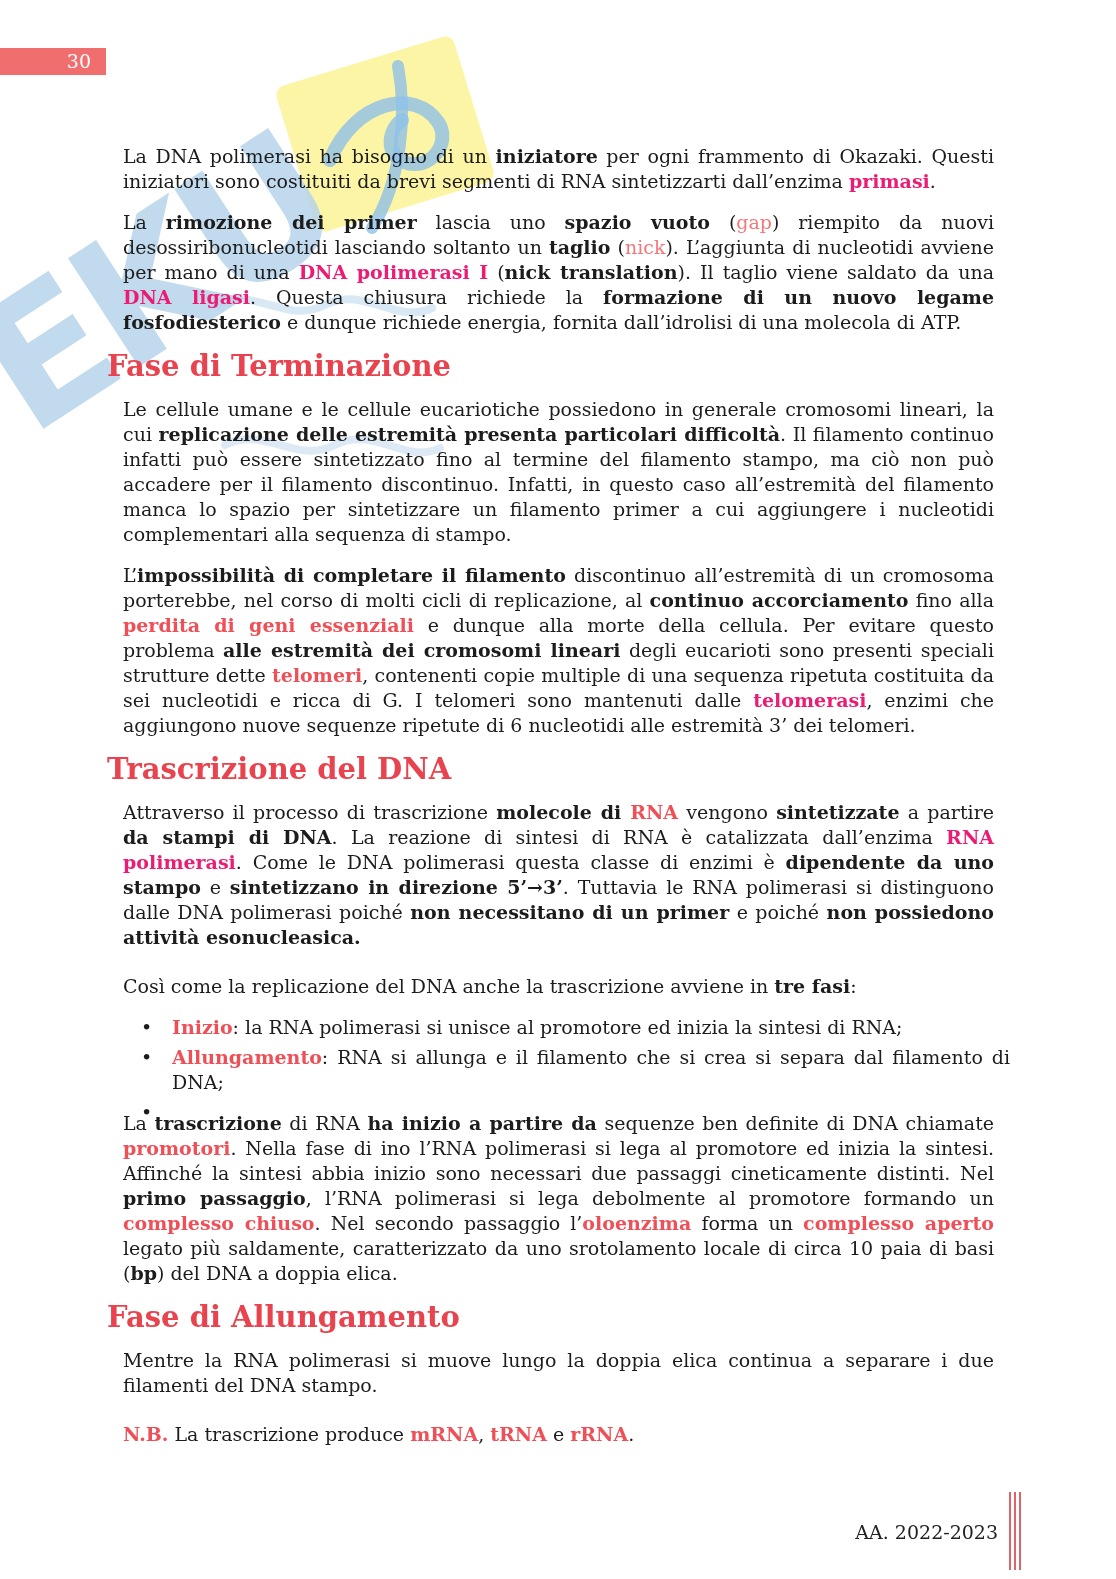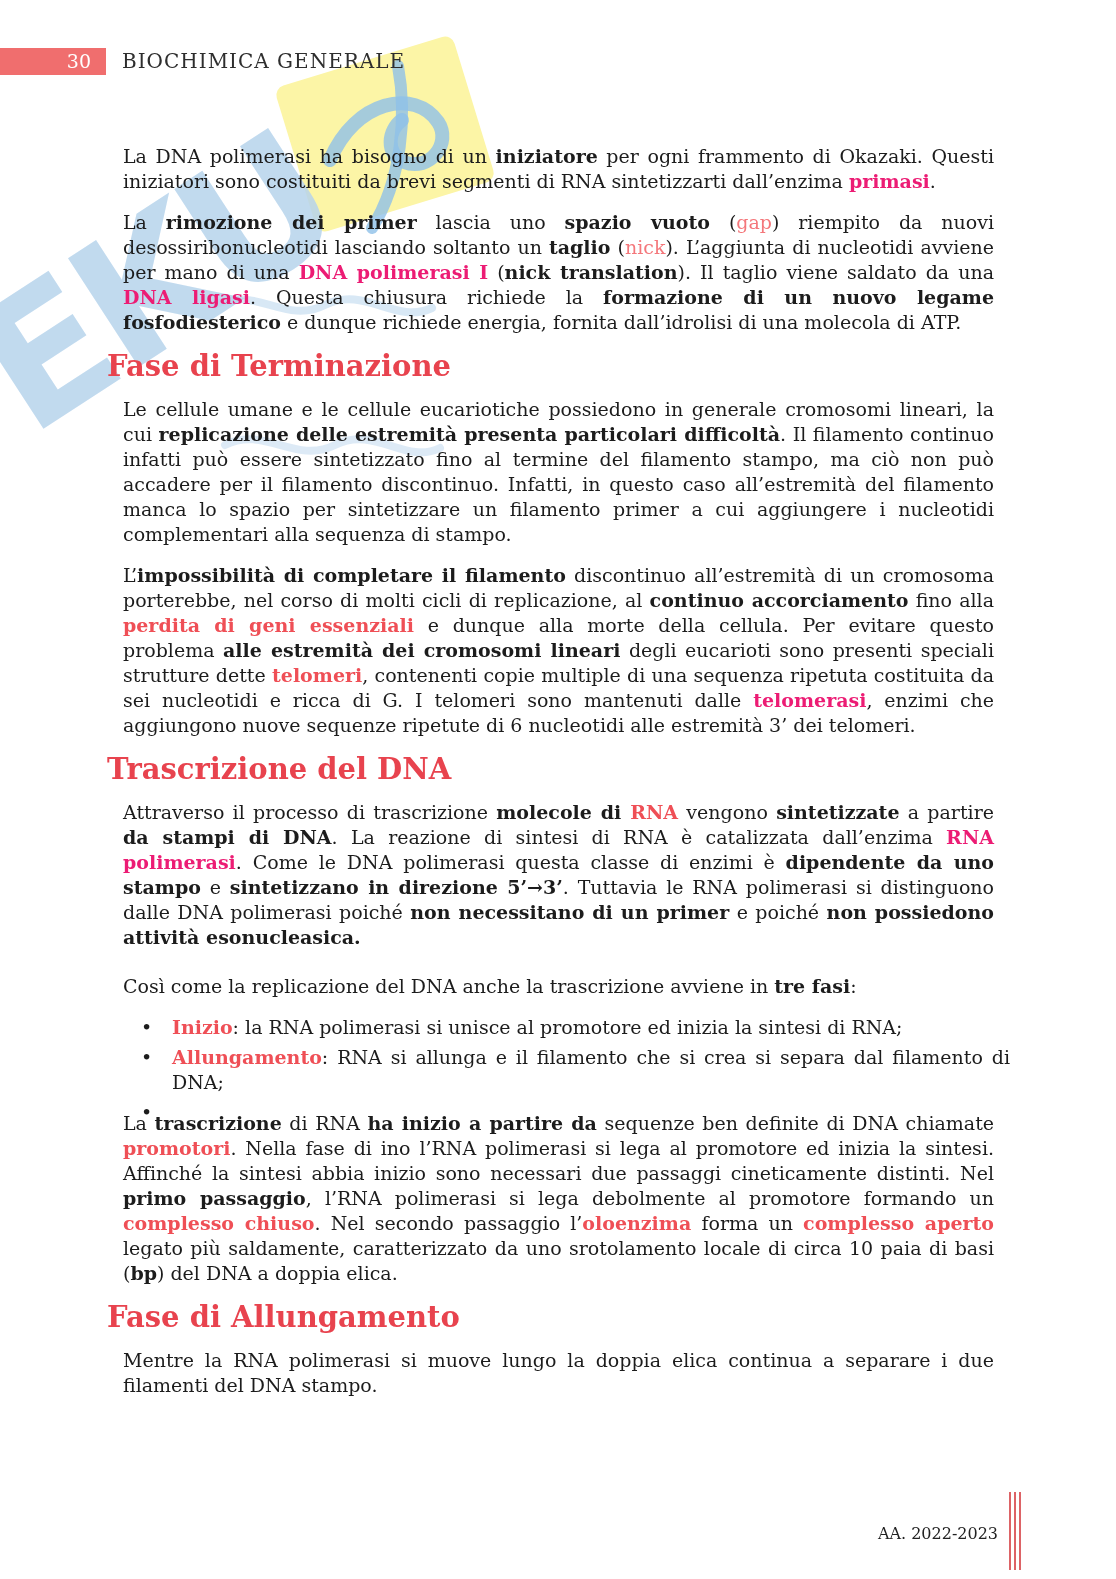--- a/index.html
+++ b/index.html
@@ -57,21 +57,21 @@
   ul.fasi .bullet{position:absolute;left:34px;top:0;color:#1c1c1c;}
   
   .run-n{}
   .run-b{font-weight:bold;}
   .run-m{font-weight:bold;color:#ec1c74;}
   .run-s{font-weight:bold;color:#ef4f56;}
   .run-sr{color:#f4777b;}
   
   .footer-year{
     position:absolute;right:118px;bottom:36px;z-index:2;
-    font-size:16px;color:#222222;
+    font-size:19px;color:#222222;
   }
   .footer-lines{
     position:absolute;right:95px;bottom:9px;z-index:2;
     display:flex;gap:3px;height:78px;
   }
   .footer-lines i{display:block;width:2px;height:78px;background:#dd6366;}
 </style>
 </head>
 <body>
 
@@ -85,21 +85,20 @@
       <path d="M 215,305 C 255,285 285,325 325,305 C 365,285 395,325 432,308" fill="none" stroke="#a9cbe8" stroke-width="8" stroke-linecap="round" opacity="0.45"></path>
       <path d="M 225,445 C 265,425 295,465 335,445 C 375,425 405,465 440,448" fill="none" stroke="#a9cbe8" stroke-width="8" stroke-linecap="round" opacity="0.4"></path>
     </svg>
     <div class="wm-letters">EKU</div>
   </div>
 
   <header class="header">
     <div class="page-number-box">
       <span>30</span>
     </div>
-    <div class="doc-title">BIOCHIMICA GENERALE</div>
   </header>
 
   <main class="content">
     <p><span class="run-n">La DNA polimerasi ha bisogno di un </span><span class="run-b">iniziatore</span><span class="run-n"> per ogni frammento di Okazaki. Questi iniziatori sono costituiti da brevi segmenti di RNA sintetizzarti dall’enzima </span><span class="run-m">primasi</span><span class="run-n">.</span></p>
     <p><span class="run-n">La </span><span class="run-b">rimozione dei primer</span><span class="run-n"> lascia uno </span><span class="run-b">spazio vuoto</span><span class="run-n"> (</span><span class="run-sr">gap</span><span class="run-n">) riempito da nuovi desossiribonucleotidi lasciando soltanto un </span><span class="run-b">taglio</span><span class="run-n"> (</span><span class="run-sr">nick</span><span class="run-n">). L’aggiunta di nucleotidi avviene per mano di una </span><span class="run-m">DNA polimerasi I</span><span class="run-n"> (</span><span class="run-b">nick translation</span><span class="run-n">). Il taglio viene saldato da una </span><span class="run-m">DNA ligasi</span><span class="run-n">. Questa chiusura richiede la </span><span class="run-b">formazione di un nuovo legame fosfodiesterico</span><span class="run-n"> e dunque richiede energia, fornita dall’idrolisi di una molecola di ATP.</span></p>
 
 
     <h2 class="sec">Fase di Terminazione</h2>
     <p><span class="run-n">Le cellule umane e le cellule eucariotiche possiedono in generale cromosomi lineari, la cui </span><span class="run-b">replicazione delle estremità presenta particolari difficoltà</span><span class="run-n">. Il filamento continuo infatti può essere sintetizzato fino al termine del filamento stampo, ma ciò non può accadere per il filamento discontinuo. Infatti, in questo caso all’estremità del filamento manca lo spazio per sintetizzare un filamento primer a cui aggiungere i nucleotidi complementari alla sequenza di stampo.</span></p>
     <p><span class="run-n">L’</span><span class="run-b">impossibilità di completare il filamento</span><span class="run-n"> discontinuo all’estremità di un cromosoma porterebbe, nel corso di molti cicli di replicazione, al </span><span class="run-b">continuo accorciamento</span><span class="run-n"> fino alla </span><span class="run-s">perdita di geni essenziali</span><span class="run-n"> e dunque alla morte della cellula. Per evitare questo problema </span><span class="run-b">alle estremità dei cromosomi lineari</span><span class="run-n"> degli eucarioti sono presenti speciali strutture dette </span><span class="run-s">telomeri</span><span class="run-n">, contenenti copie multiple di una sequenza ripetuta costituita da sei nucleotidi e ricca di G. I telomeri sono mantenuti dalle </span><span class="run-m">telomerasi</span><span class="run-n">, enzimi che aggiungono nuove sequenze ripetute di 6 nucleotidi alle estremità 3’ dei telomeri.</span></p>
@@ -120,20 +119,21 @@
       <li>
         <span class="bullet">•</span>
       </li>
     </ul>
 
     <p><span class="run-n">La </span><span class="run-b">trascrizione</span><span class="run-n"> di RNA </span><span class="run-b">ha inizio a partire da</span><span class="run-n"> sequenze ben definite di DNA chiamate </span><span class="run-s">promotori</span><span class="run-n">. Nella fase di ino l’RNA polimerasi si lega al promotore ed inizia la sintesi. Affinché la sintesi abbia inizio sono necessari due passaggi cineticamente distinti. Nel </span><span class="run-b">primo passaggio</span><span class="run-n">, l’RNA polimerasi si lega debolmente al promotore formando un </span><span class="run-s">complesso chiuso</span><span class="run-n">. Nel secondo passaggio l’</span><span class="run-s">oloenzima</span><span class="run-n"> forma un </span><span class="run-s">complesso aperto</span><span class="run-n"> legato più saldamente, caratterizzato da uno srotolamento locale di circa 10 paia di basi (</span><span class="run-b">bp</span><span class="run-n">) del DNA a doppia elica.</span></p>
 
     <h2 class="sec">Fase di Allungamento</h2>
     <p><span class="run-n">Mentre la RNA polimerasi si muove lungo la doppia elica continua a separare i due filamenti del DNA stampo.</span></p>
 
+    <p class="sp"><span class="run-s">N.B.</span><span class="run-n"> La trascrizione produce </span><span class="run-s">mRNA</span><span class="run-n">, </span><span class="run-s">tRNA</span><span class="run-n"> e </span><span class="run-s">rRNA</span><span class="run-n">.</span></p>
   </main>
 
   <span class="footer-year">AA. 2022-2023</span>
   <div class="footer-lines">
     <i></i>
     <i></i>
     <i></i>
   </div>
 
 </div>

